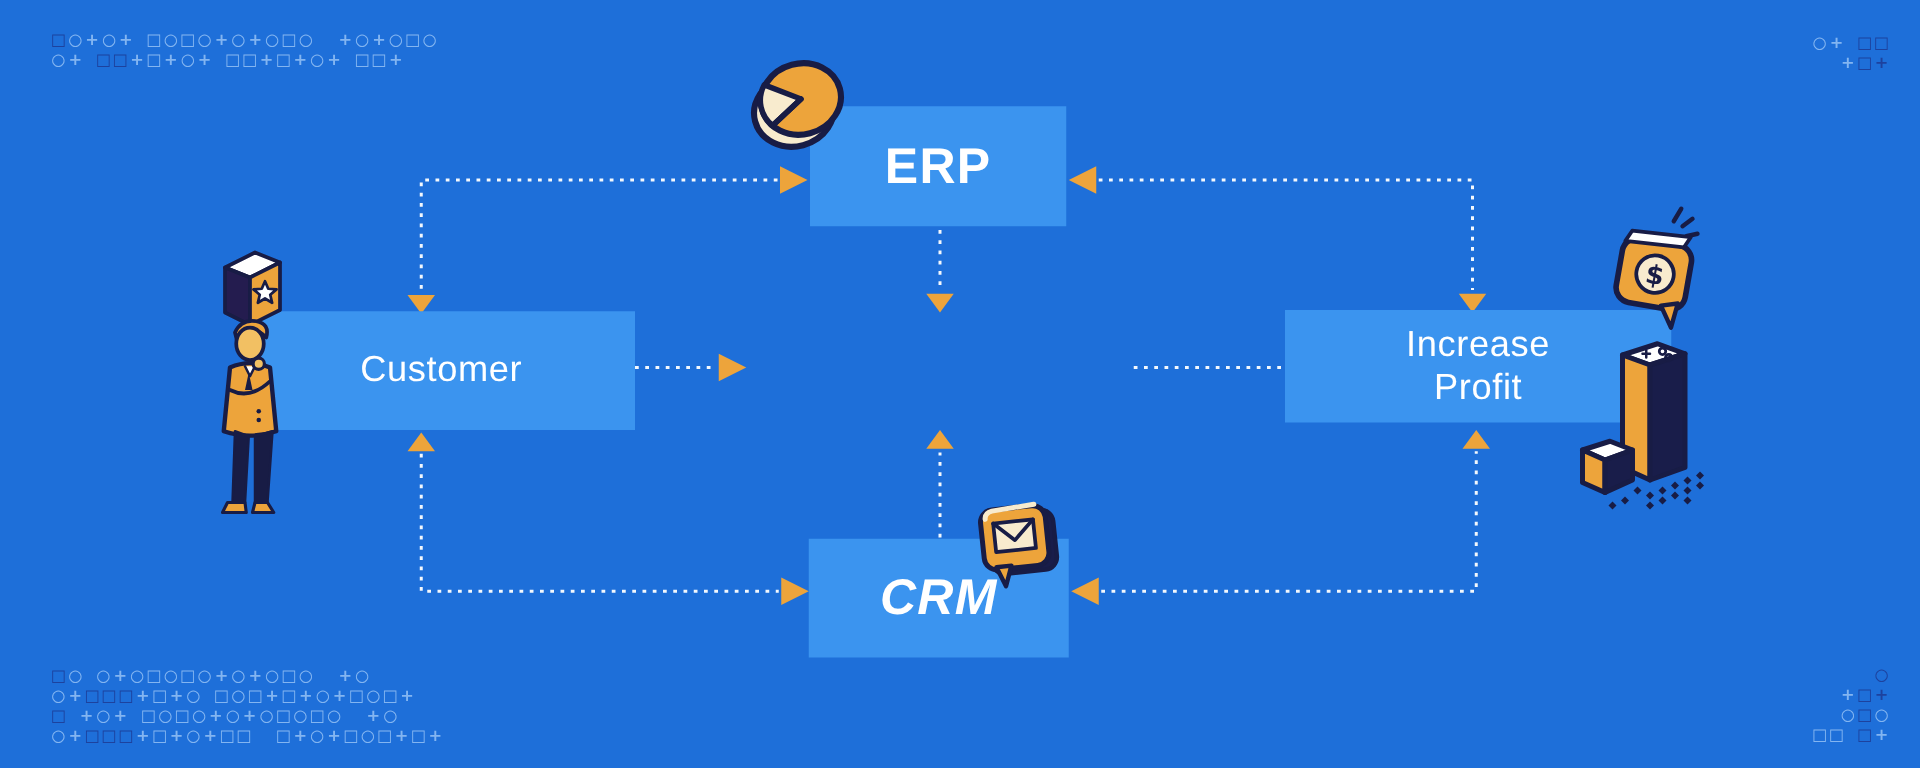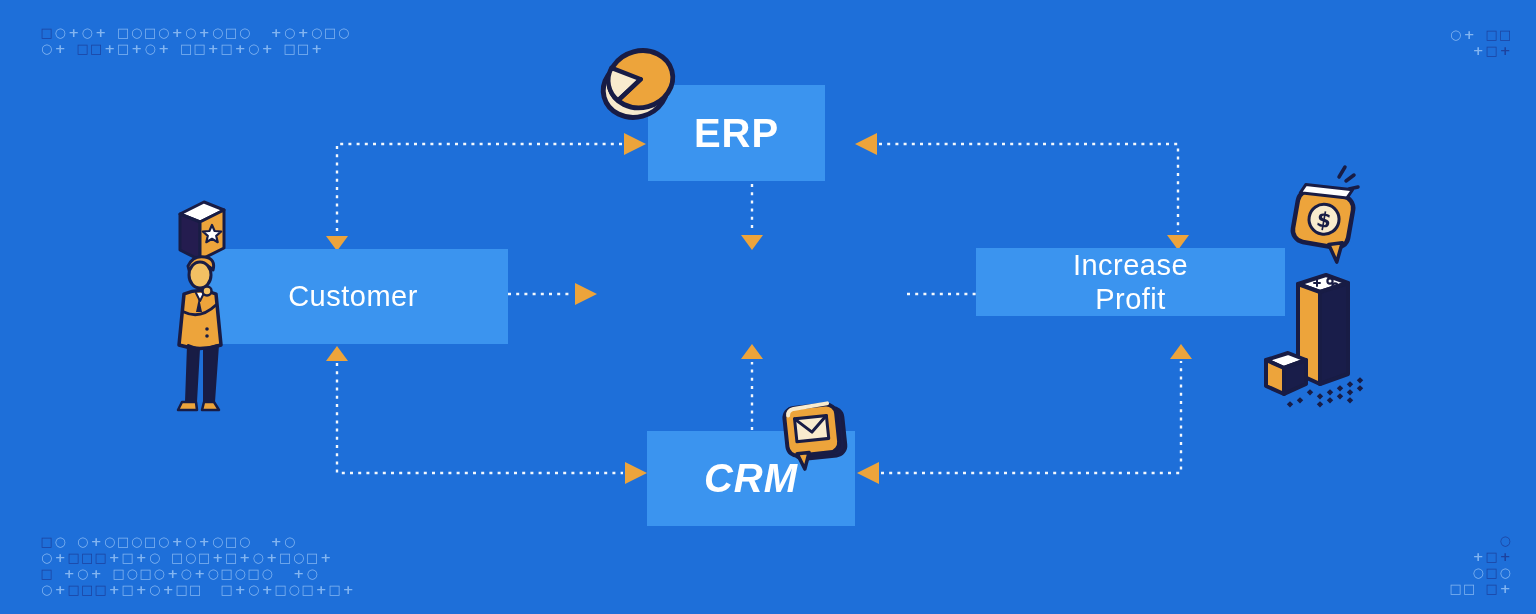--- a/index.html
+++ b/index.html
@@ -6,23 +6,23 @@
   .canvas{position:relative;width:1536px;height:614px;overflow:hidden;
     background:var(--bg,#1e6fd9);font-family:"Liberation Sans","DejaVu Sans",sans-serif;}
   
   .node{position:absolute;background:var(--box,#3b94ef);color:var(--text,#fff);
     display:flex;flex-direction:column;align-items:center;justify-content:center;
     text-align:center;z-index:2;}
   .node .big{font-weight:bold;font-size:40px;letter-spacing:1px;}
   #growth .big{font-size:46px;letter-spacing:2px;}
   .node .med{font-size:29px;font-weight:500;line-height:1.18;letter-spacing:.5px;}
   #customer-retention{left:198px;top:249px;width:310px;height:95px;align-items:center;}
-  #erp{left:648px;top:85px;width:177px;height:96px;text-align:right;}
+  #erp{left:648px;top:85px;width:205px;height:96px;text-align:right;}
   #growth{left:597px;top:248px;width:310px;height:95px;}
-  #increase-profit{left:976px;top:248px;width:309px;height:68px;}
+  #increase-profit{left:1028px;top:248px;width:309px;height:90px;}
   #crm{left:647px;top:431px;width:208px;height:95px;font-style:italic;}
   
   svg.connectors{position:absolute;left:0;top:0;width:1536px;height:614px;z-index:1;}
   .dot{stroke:#fff;stroke-width:2.4;stroke-dasharray:3 5.2;fill:none;opacity:.95;}
   .arr{fill:var(--orange,#eda43b);}
   
   .icon{position:absolute;z-index:3;}
   .co{fill:var(--orange,#eda43b);} .cn{fill:var(--navy,#181c45);}
   .cw{fill:#ffffff;} .cc{fill:var(--cream,#f8ebce);} .ct{fill:#f2c063;}
   .sn{stroke:var(--navy,#181c45);stroke-linejoin:round;stroke-linecap:round;}

